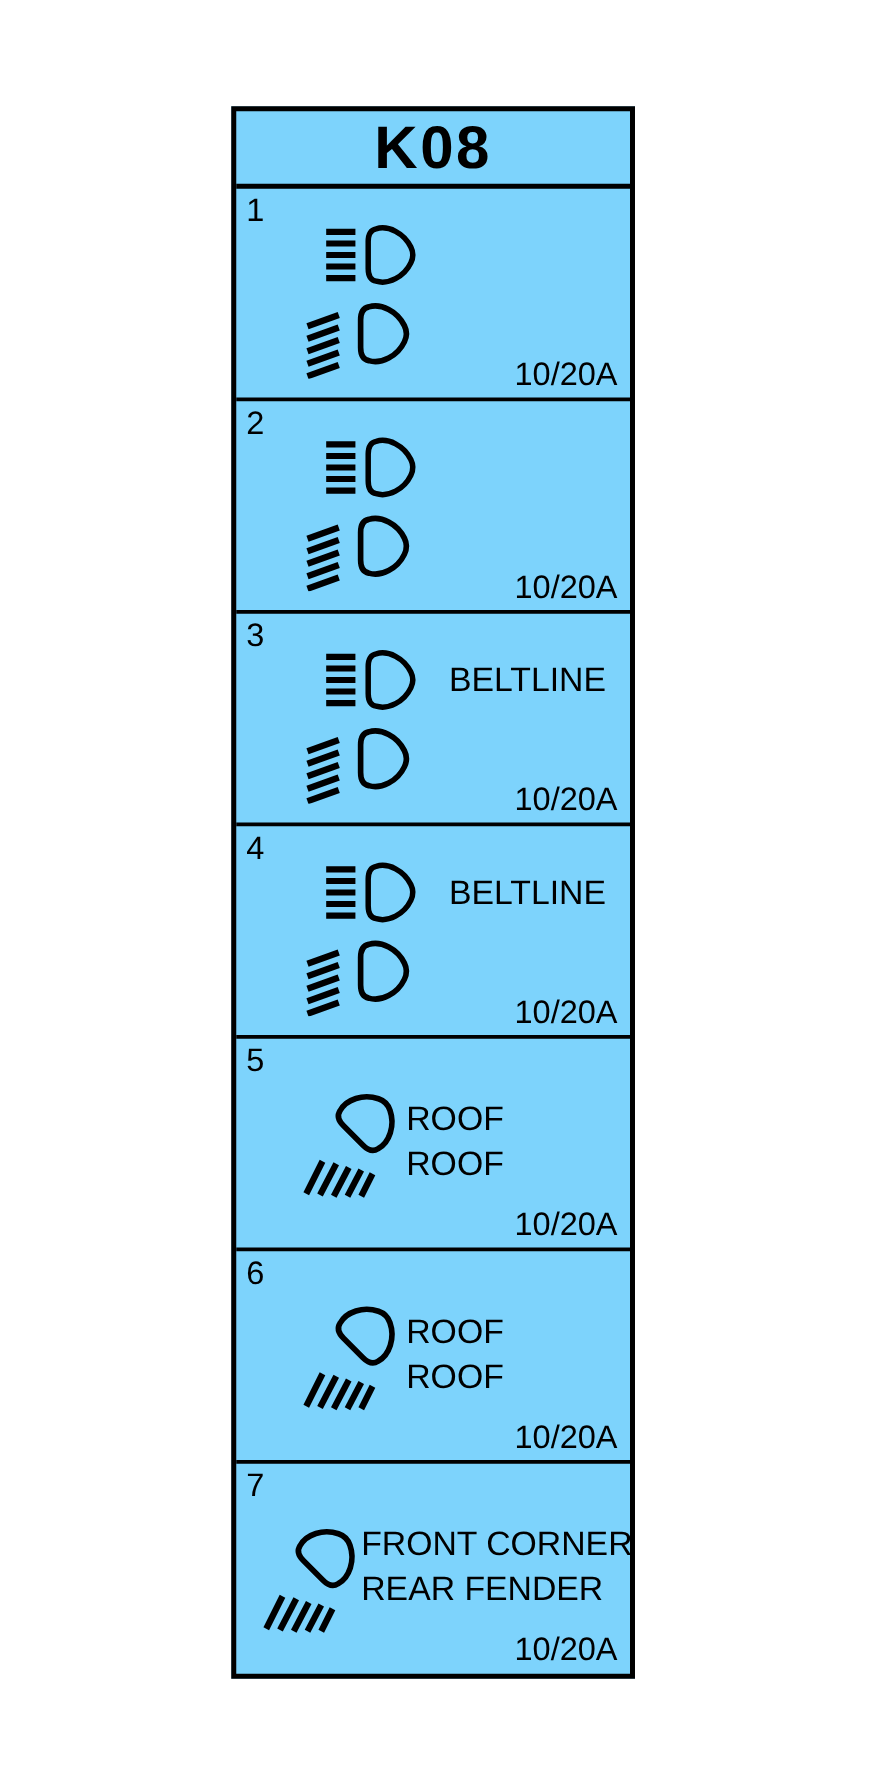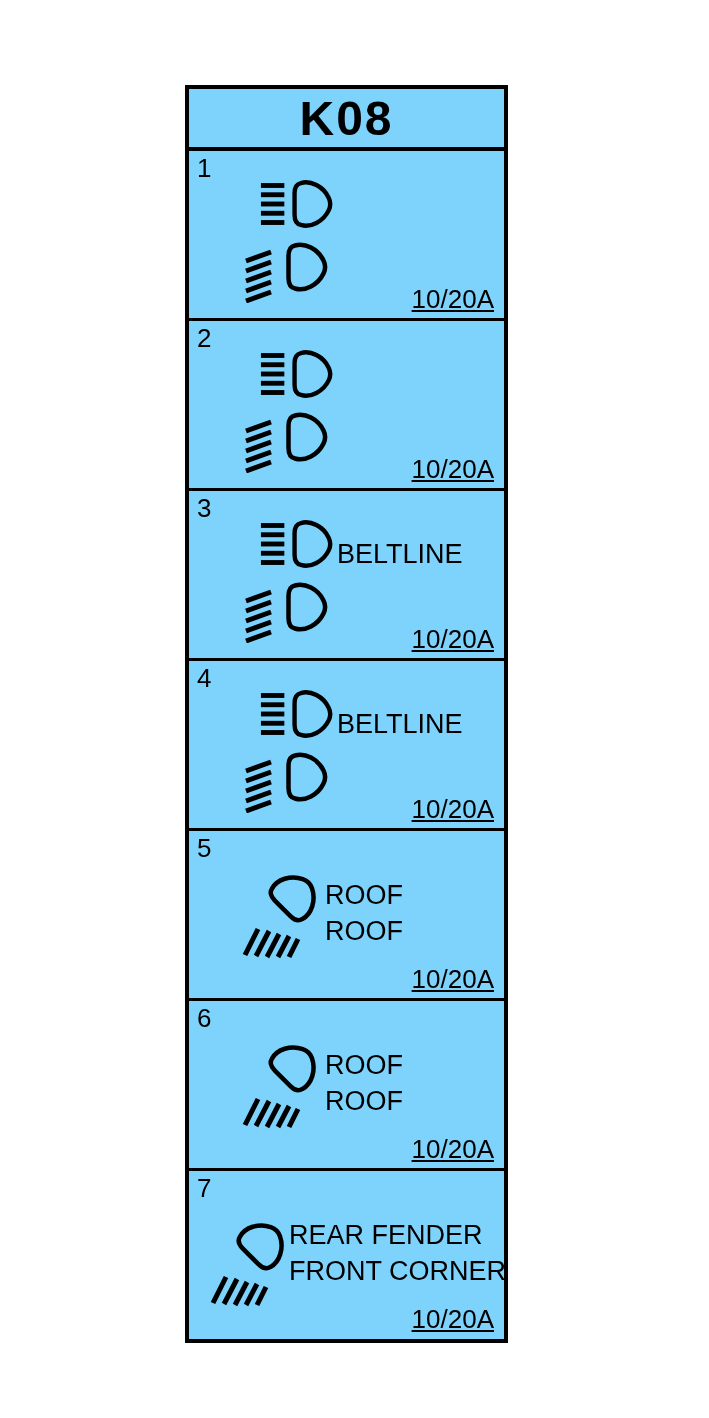--- a/index.html
+++ b/index.html
@@ -27,30 +27,30 @@
     font-size:48px; font-weight:bold; letter-spacing:2px;
   }
   .fb-row {
     position:relative;
     height:167px;
     border-bottom:3px solid #000;
   }
   .fb-row:last-child { border-bottom:none; }
 
   .num { position:absolute; top:2px; left:8px; font-size:26px; }
-  .rating { position:absolute; right:10px; bottom:3px; font-size:26px;text-decoration:underline; }
+  .rating { position:absolute; right:10px; bottom:3px; font-size:26px; }
 
   .ih { position:absolute; left:70px; top:27px; width:76px; height:52px; }
   .il { position:absolute; left:55px; top:90px; width:86px; height:62px; }
   .iw { position:absolute; left:52px; top:36px; width:88px; height:94px; }
   .row-7 .iw { left:20px; top:44px; }
 
   .lbl-c {
-    position:absolute; left:148px; top:45px; width:170px;
-    text-align:left; font-size:27px; line-height:36px;
+    position:absolute; left:148px; top:35px; width:170px;
+    text-align:center; font-size:27px; line-height:36px;
   }
   .lbl-l {
     position:absolute; left:136px; top:46px;
     font-size:27px; line-height:36px; white-space:nowrap;
   }
   .row-7 .lbl-l { left:100px; top:46px; }
 
   .figure-id {
     position:absolute; left:18px; top:1366px;
     font-size:37px; font-weight:bold;
@@ -171,22 +171,22 @@
       </div>
       <span class="rating">10/20A</span>
     </div>
 
     <div class="fb-row row-7">
       <span class="num">7</span>
       <svg class="iw">
           <use href="#ic-work"></use>
         </svg>
       <div class="lbl-l">
+        <div>FRONT CORNER</div>
         <div>REAR FENDER</div>
-        <div>FRONT CORNER</div>
       </div>
       <span class="rating">10/20A</span>
     </div>
 
   </div>
 
 
 </div>
 
 </body></html>

